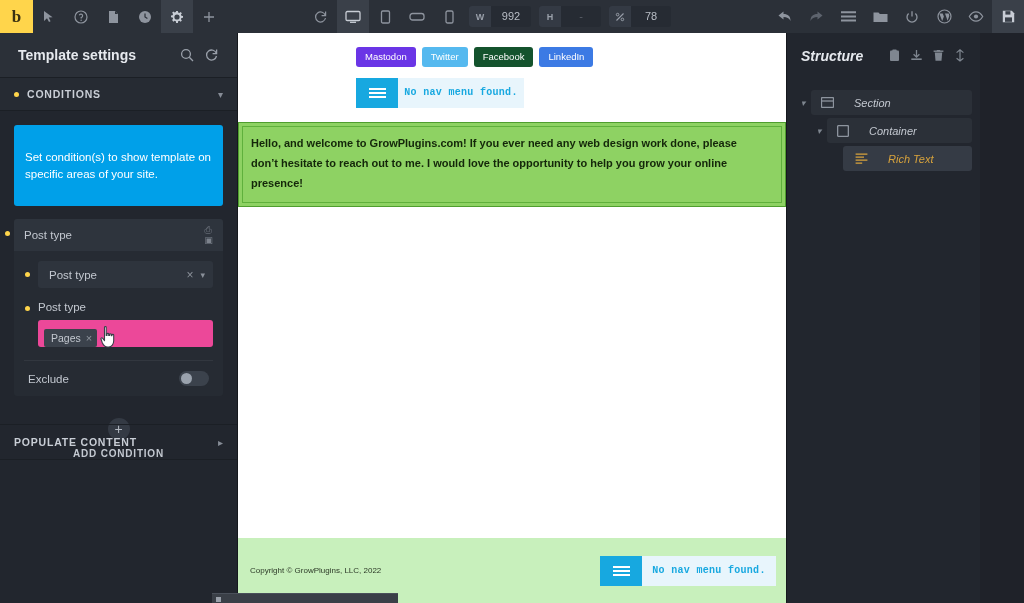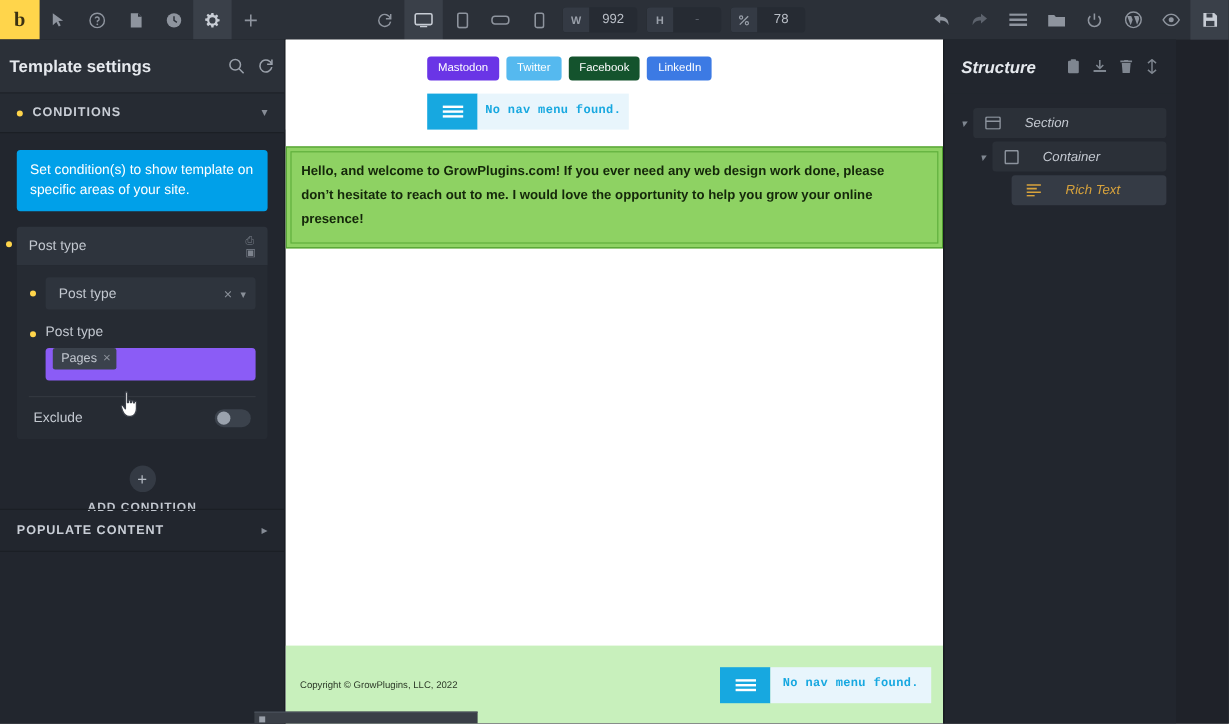--- a/index.html
+++ b/index.html
@@ -46,36 +46,36 @@
   
   svg { display: block; }
 
   
   .left {
     position: absolute; top: 33px; left: 0; width: 238px; height: 570px;
     background: #22262e; border-right: 1px solid #15181d;
   }
   .left-head {
     height: 45px; background: #2b3038; display: flex; align-items: center;
-    padding: 0 8px; border-bottom: 1px solid #1b1f25;
+    padding: 0 18px; border-bottom: 1px solid #1b1f25;
   }
   .left-title { color: #e6e9ee; font-size: 14px; font-weight: bold; flex: 1; }
   .head-ico { color: #9aa0aa; margin-left: 11px; cursor: pointer; }
 
   .section-head {
     height: 33px; display: flex; align-items: center; padding: 0 14px;
     border-bottom: 1px solid #1b1f25; background: #262b33; cursor: pointer;
   }
   .dot { width: 5px; height: 5px; border-radius: 50%; background: #ffd54b; margin-right: 8px; flex:none;}
   .section-label { color: #c9ced6; font-size: 10.5px; font-weight: bold; letter-spacing: .8px; flex:1; }
   .chev { color: #868c96; font-size: 10px; }
 
   .notice {
     margin: 14px 14px 0 14px; background: #00a0e9; color: #ffffff;
-    border-radius: 3px; padding: 9px 11px; font-size: 11.5px; line-height: 1.45;
+    border-radius: 3px; padding: 24px 11px; font-size: 11.5px; line-height: 1.45;
   }
 
   .cond-card { margin: 13px 14px 0 14px; position: relative; }
   .cond-bullet { position: absolute; left: -9px; top: 12px; width: 5px; height: 5px;
     border-radius: 50%; background: #ffd54b; }
   .cond-head {
     background: #2e3views; background: #2e343d; border-radius: 3px 3px 0 0;
     height: 32px; display: flex; align-items: center; padding: 0 10px;
     color: #c3c8d0; font-size: 11.5px;
   }
@@ -99,22 +99,22 @@
   .select .sc { color: #8a9099; font-size: 9px; }
 
   .sub-label {
     margin: 13px 0 7px 14px; color: #c3c8d0; font-size: 11.5px; position: relative;
   }
   .sub-label::before {
     content:""; position:absolute; left: -13px; top: 5px; width:5px; height:5px;
     border-radius:50%; background:#ffd54b;
   }
   .tagbox {
-    margin-left: 14px; height: 27px; background: #8b5cf6; border-radius: 3px;
-    display: flex; align-items: flex-start; padding: 0 6px;
+    margin-left: 14px; height: 27px; background: #ec4899; border-radius: 3px;
+    display: flex; align-items: flex-end; padding: 0 6px;
   }
   .tag {
     background: #3b424c; color: #c3c8d0; font-size: 10.5px; border-radius: 2px;
     padding: 3px 5px 3px 7px; display: flex; align-items: center; gap: 5px; cursor: pointer;
   }
   .tag .tx { color: #8f959e; font-size: 11px; }
 
   .excl-row {
     margin-top: 13px; border-top: 1px solid #32373f;
     height: 36px; display: flex; align-items: center; padding: 0 4px;

